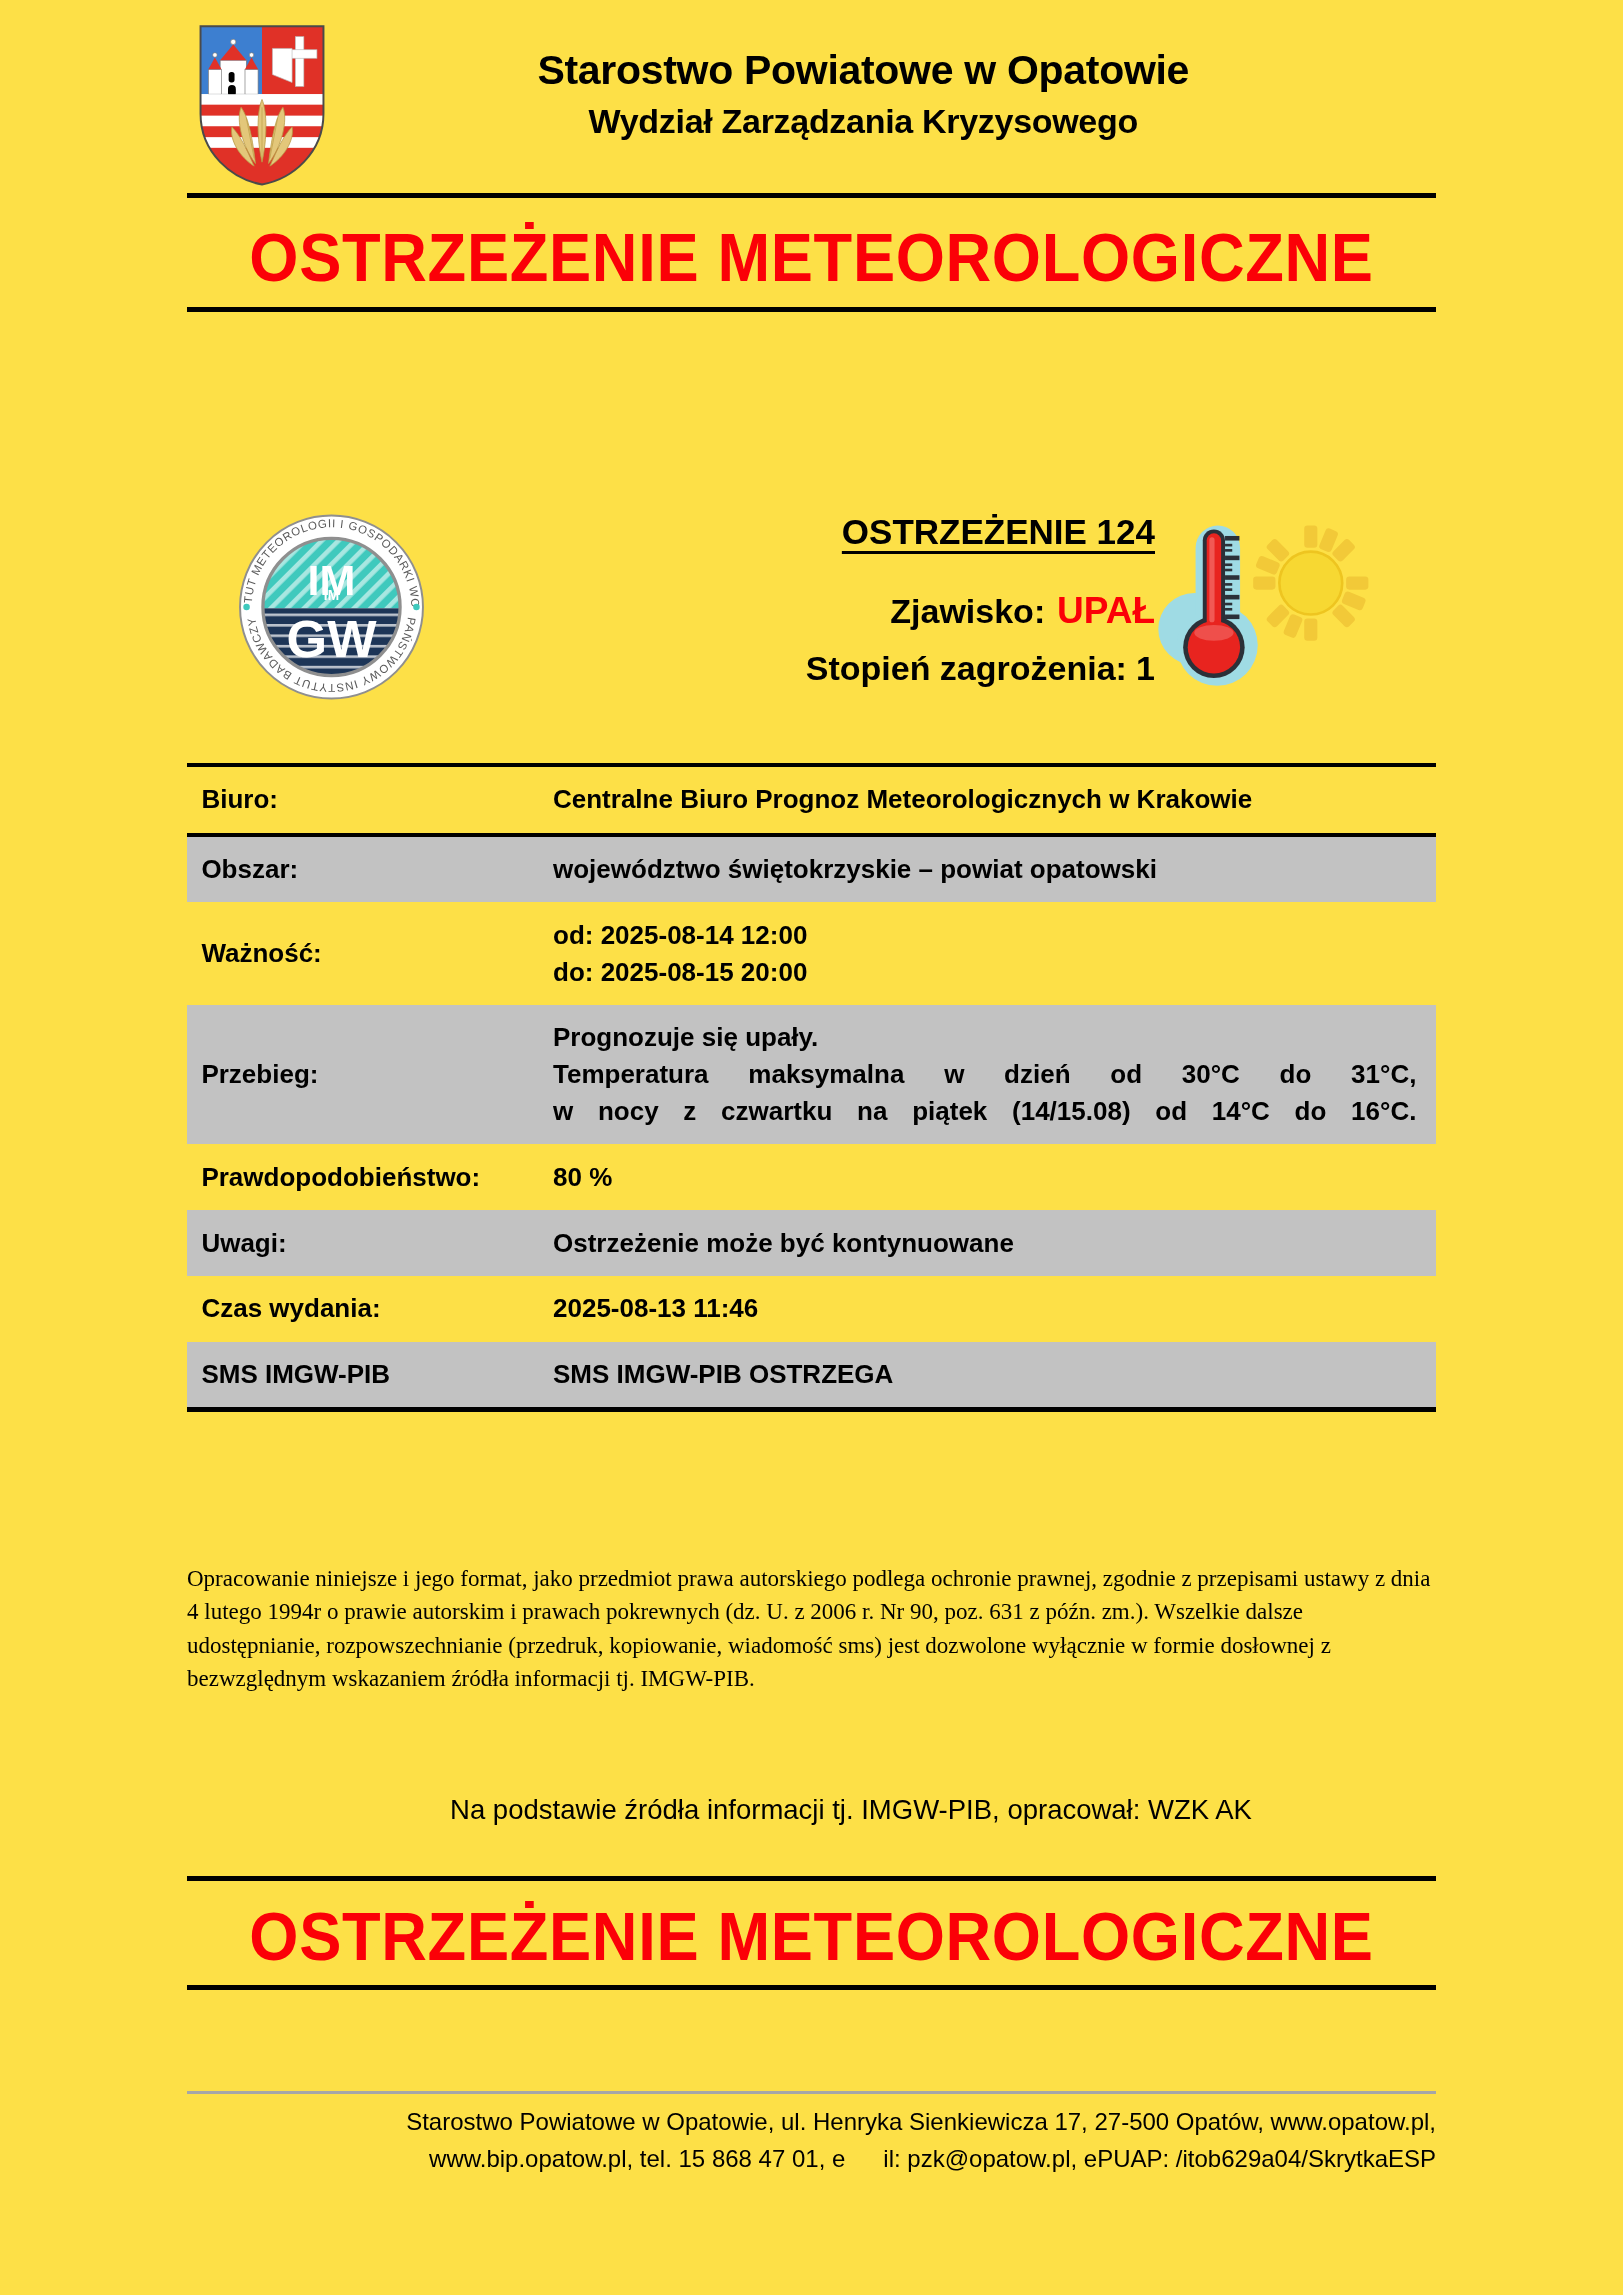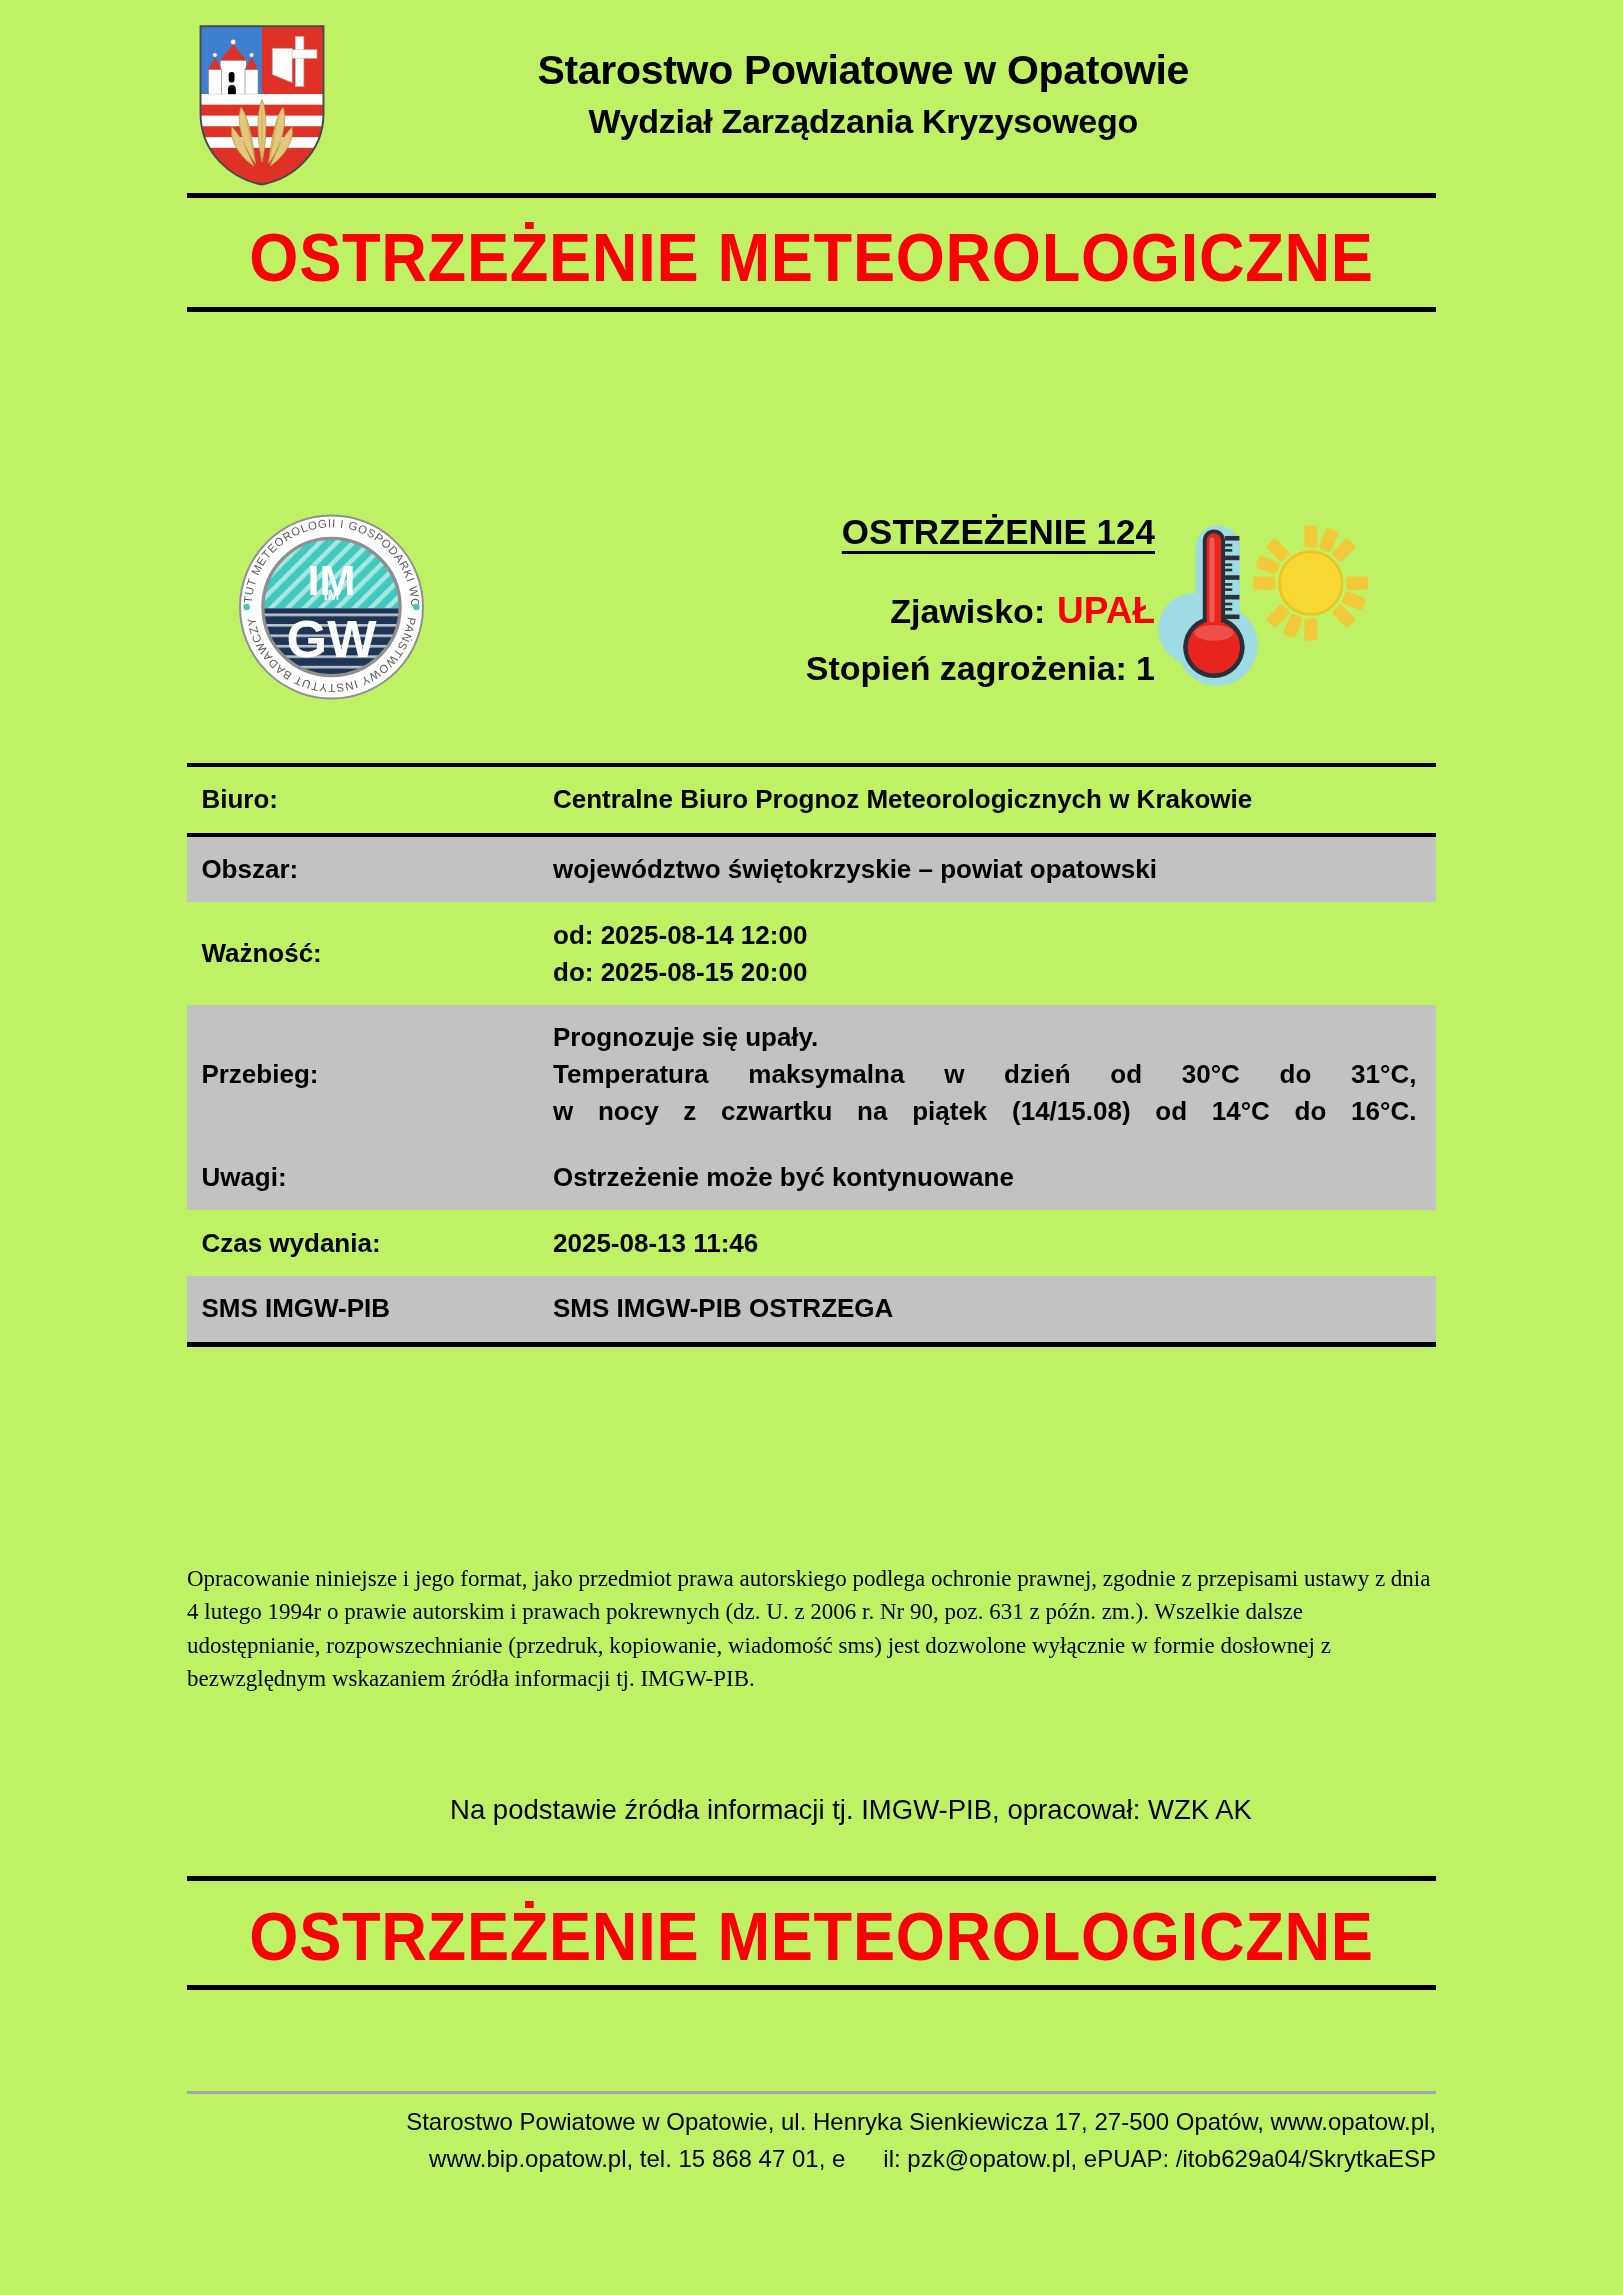--- a/index.html
+++ b/index.html
@@ -15,21 +15,21 @@
     color: #000000;
     position: relative;
     overflow: hidden;
   }
 
   .page {
     position: absolute;
     left: 0; top: 0;
     width: 1623px;
     height: 2295px;
-    background: #bef264;
+    background: #fde047;
   }
 
   
   .header {
     position: absolute;
     left: 187px;
     top: 22px;
     width: 1249px;
     height: 167px;
     display: flex;
@@ -437,20 +437,24 @@
 
       <tr class="shade">
         <td class="lab">Przebieg:</td>
         <td class="val">
           <div class="nojust">Prognozuje się upały.</div>
           <div class="justified">Temperatura maksymalna w dzień od 30°C do 31°C,</div>
           <div class="justified">w nocy z czwartku na piątek (14/15.08) od 14°C do 16°C.</div>
         </td>
       </tr>
 
+      <tr>
+        <td class="lab">Prawdopodobieństwo:</td>
+        <td class="val">80 %</td>
+      </tr>
 
       <tr class="shade">
         <td class="lab">Uwagi:</td>
         <td class="val">Ostrzeżenie może być kontynuowane</td>
       </tr>
 
       <tr>
         <td class="lab">Czas wydania:</td>
         <td class="val">2025-08-13 11:46</td>
       </tr>

